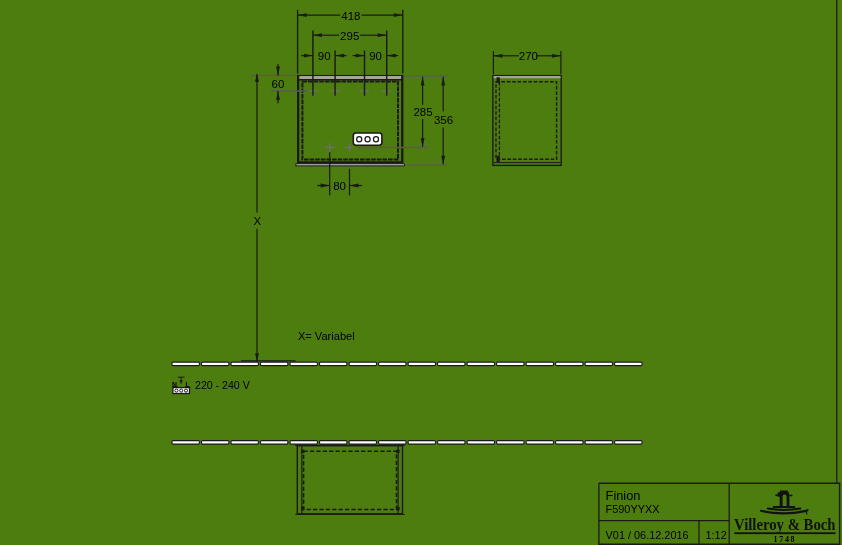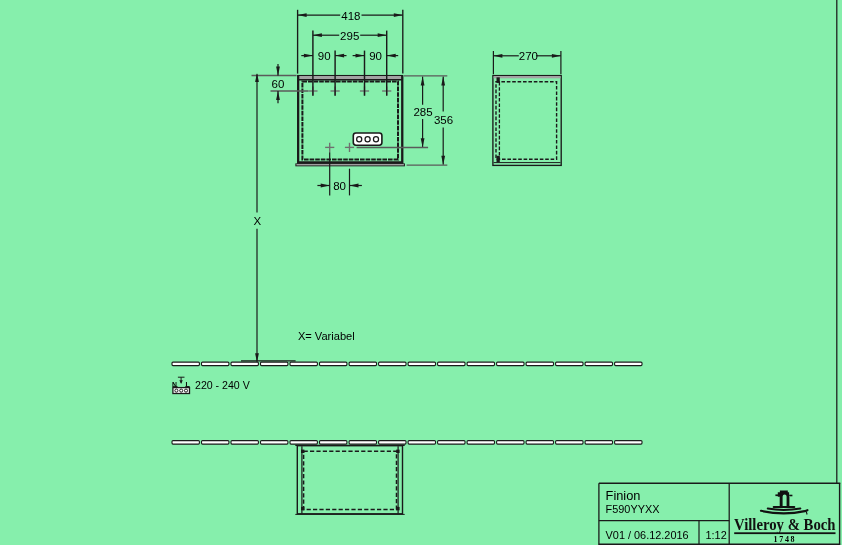--- a/index.html
+++ b/index.html
@@ -1,14 +1,14 @@
 <!DOCTYPE html>
 <html><head><meta charset="utf-8"><style>
 html,body{margin:0;padding:0;background:#ffffff;}
-#page{position:relative;width:842px;height:545px;background:#86efac;overflow:hidden;}
+#page{position:relative;width:842px;height:545px;background:#4d7c0f;overflow:hidden;}
 </style></head><body>
 <div id="page">
 <svg width="842" height="545" viewBox="0 0 842 545">
 <rect x="297.6" y="75.5" width="105.19999999999999" height="88.1" stroke="#1a1a1a" stroke-width="1.1" fill="none"></rect>
 <rect x="298.40000000000003" y="76.0" width="103.6" height="3.4" fill="#a3a3a3"></rect>
 <line x1="298.40000000000003" y1="79.8" x2="402.0" y2="79.8" stroke="#1a1a1a" stroke-width="1.5" stroke-linecap="butt"></line>
 <line x1="298.3" y1="76.0" x2="298.3" y2="163.0" stroke="#1a1a1a" stroke-width="2.0" stroke-linecap="butt"></line>
 <line x1="402.1" y1="76.0" x2="402.1" y2="163.0" stroke="#1a1a1a" stroke-width="2.0" stroke-linecap="butt"></line>
 <line x1="298.0" y1="162.3" x2="402.40000000000003" y2="162.3" stroke="#1a1a1a" stroke-width="2.2" stroke-linecap="butt"></line>
 <rect x="302.4" y="81.4" width="95.6" height="78.2" stroke="#1a1a1a" stroke-width="2.0" fill="none" stroke-dasharray="4.6,1.0"></rect>

